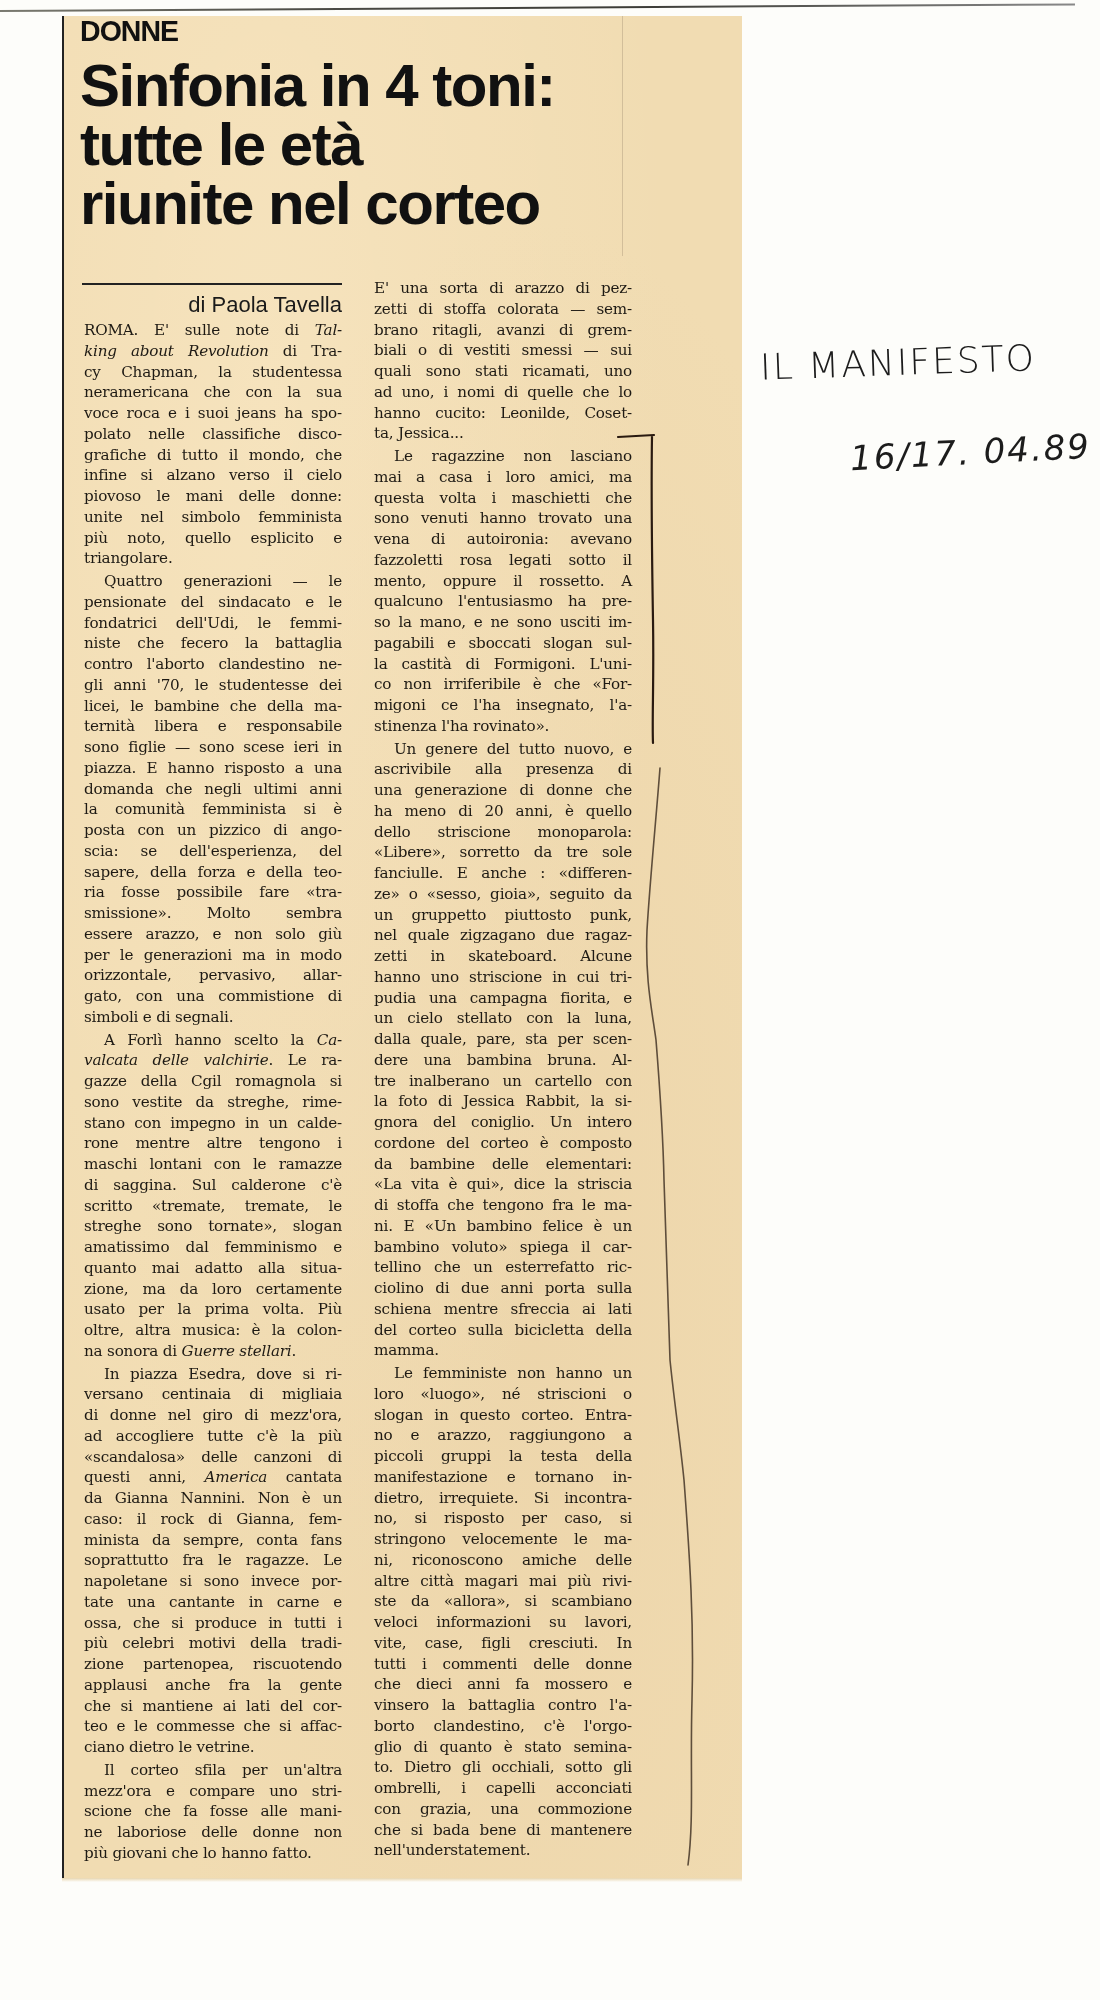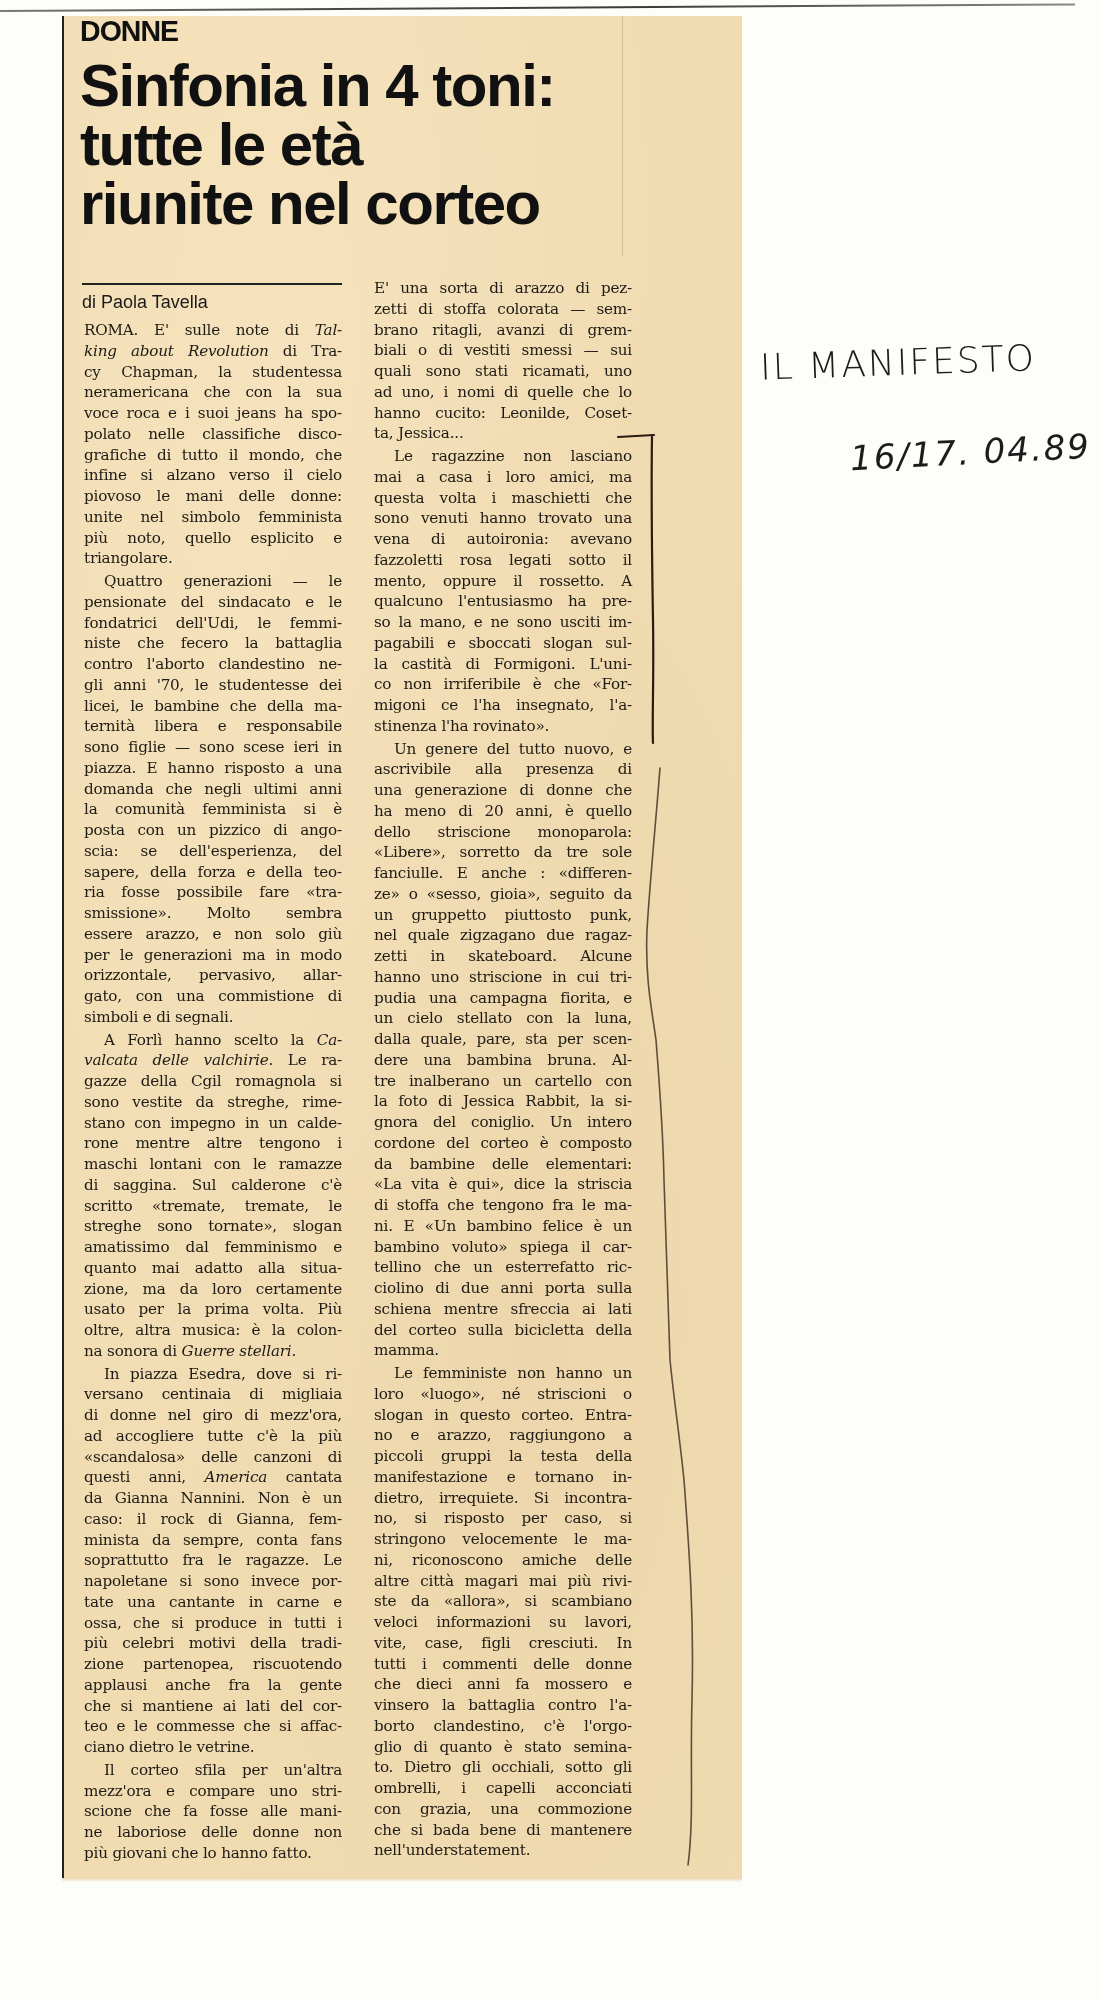--- a/index.html
+++ b/index.html
@@ -34,22 +34,22 @@
     .headline {
       position: absolute; left: 80px; top: 56px; width: 560px;
       font-family: "Liberation Sans", sans-serif; font-weight: 700; font-size: 60px;
       line-height: 59px; color: #111; letter-spacing: -1.5px;
     }
     .headline div { white-space: nowrap; }
     .byline-rule {
       position: absolute; left: 82px; top: 283px; width: 260px; height: 2px; background: #222;
     }
     .byline {
-      position: absolute; left: 82px; top: 292px; width: 260px; text-align: left;
-      font-family: "Liberation Sans", sans-serif; font-size: 18px; color: #1a1a1a;
+      position: absolute; left: 82px; top: 292px; width: 260px; text-align: right;
+      font-family: "Liberation Sans", sans-serif; font-size: 22px; color: #1a1a1a;
     }
     .col {
       position: absolute; top: 318px; width: 262px;
       font-family: "DejaVu Serif", serif; font-size: 15.2px; line-height: 20.75px;
       color: #1e1a14; text-align: justify; hyphens: none; letter-spacing: -0.2px;
     }
     .col-left { left: 82px; }
     .col-right { left: 372px; top: 276px; }
     .col p { margin: 2px; text-indent: 0; }
     .col i { font-style: italic; }

